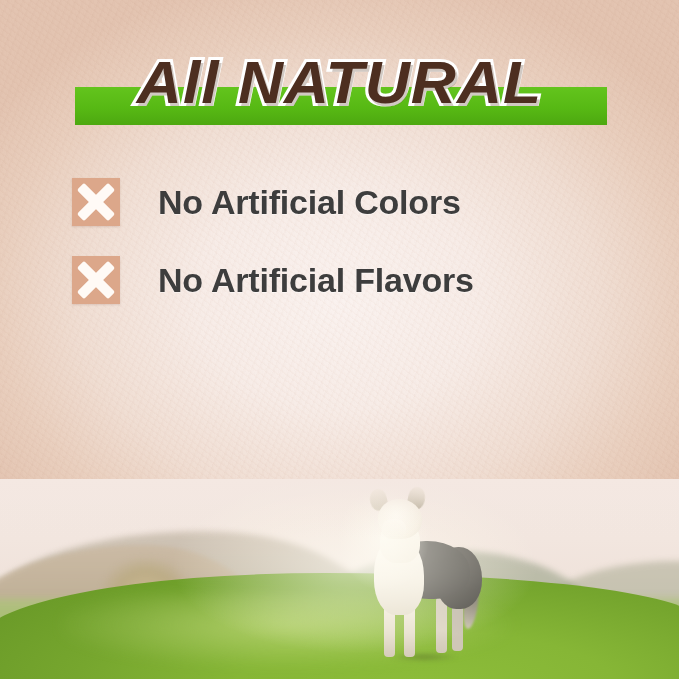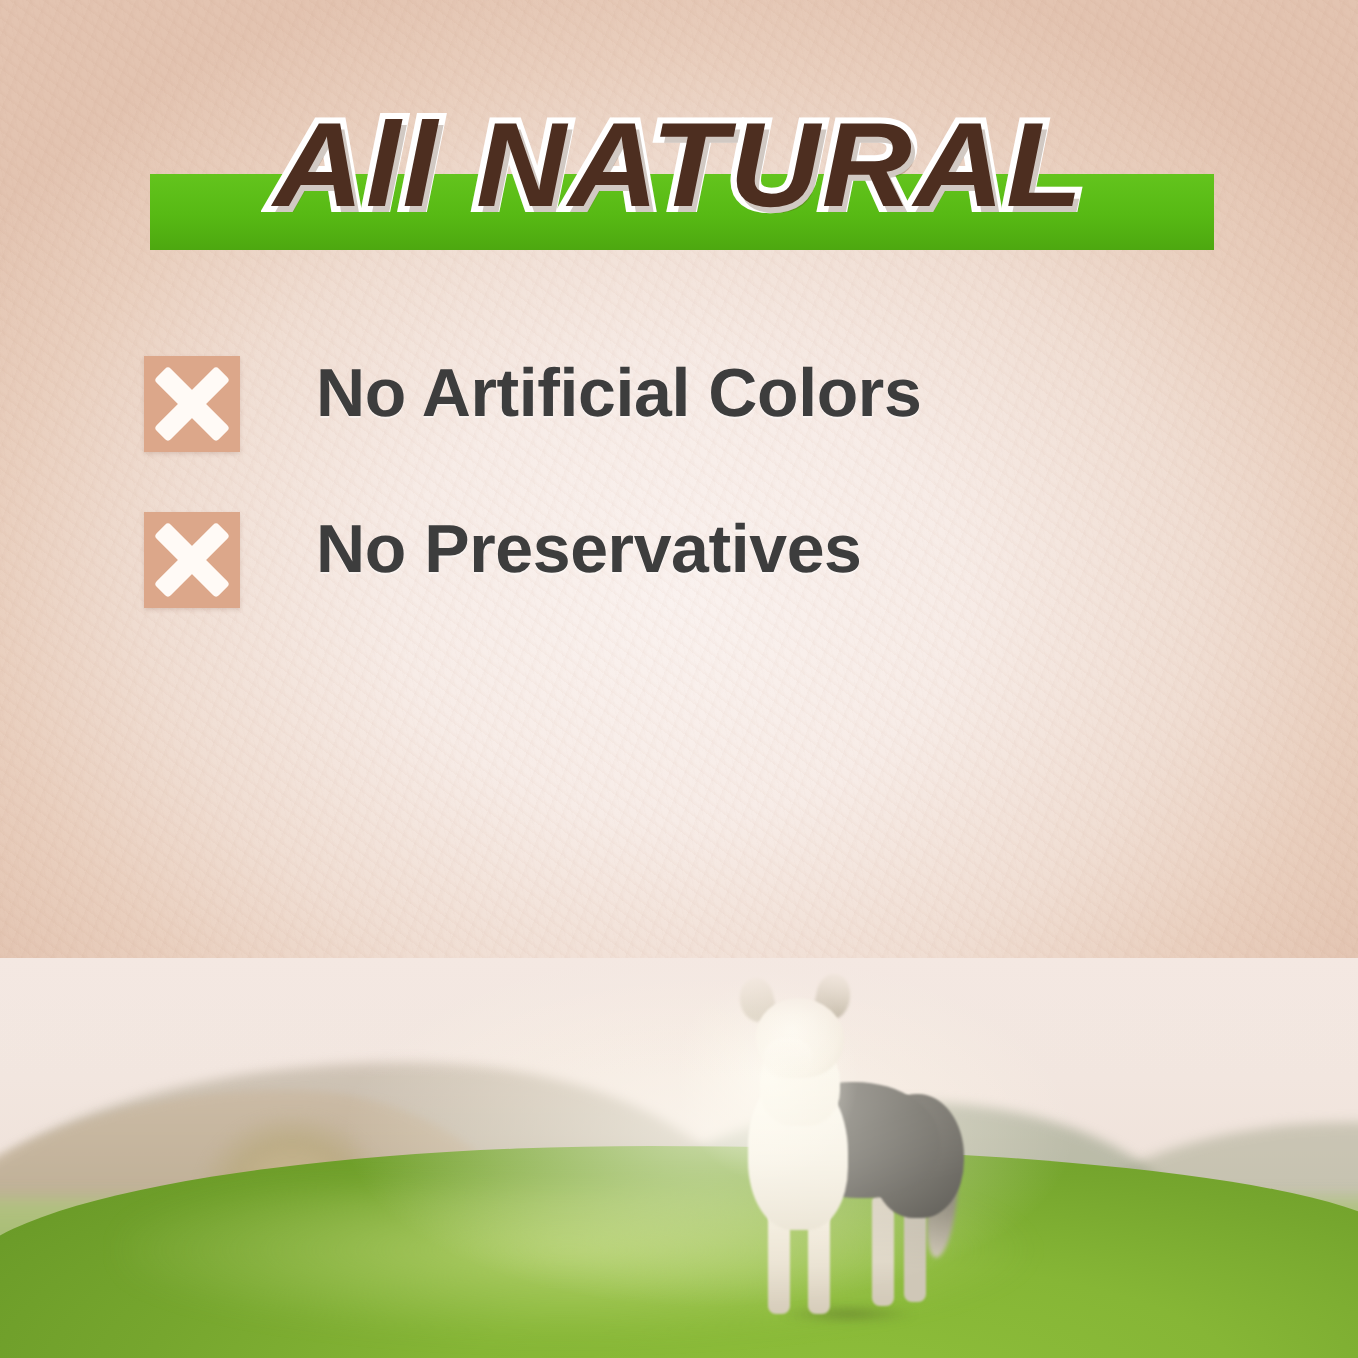--- a/index.html
+++ b/index.html
@@ -65,21 +65,21 @@
   }
 
   
   .features{
     position:absolute;
     left:72px;top:178px;
     width:560px;
   }
   .feature-row{
     display:flex;
-    align-items:flex-start;
+    align-items:center;
     height:48px;
     margin-bottom:30px;
   }
   .x-icon{
     position:relative;
     flex:0 0 auto;
     width:48px;height:48px;
     background:#dca78a;
     box-shadow:0 1px 2px rgba(120,80,60,.18);
   }
@@ -308,28 +308,28 @@
   <div class="features">
 
     <div class="feature-row">
       <span class="x-icon">
         <span class="bar a"></span>
         <span class="bar b"></span>
       </span>
       <span class="feature-label">No Artificial Colors</span>
     </div>
 
-
     <div class="feature-row">
       <span class="x-icon">
         <span class="bar a"></span>
         <span class="bar b"></span>
       </span>
-      <span class="feature-label">No Preservatives</span>
+      <span class="feature-label">No Artificial Flavors</span>
     </div>
+
 
 
   </div>
 
   <div class="photo">
     <div class="sky"></div>
     <div class="hill-far"></div>
     <div class="hill-mid"></div>
     <div class="hill-right"></div>
     <div class="ridge-left"></div>

